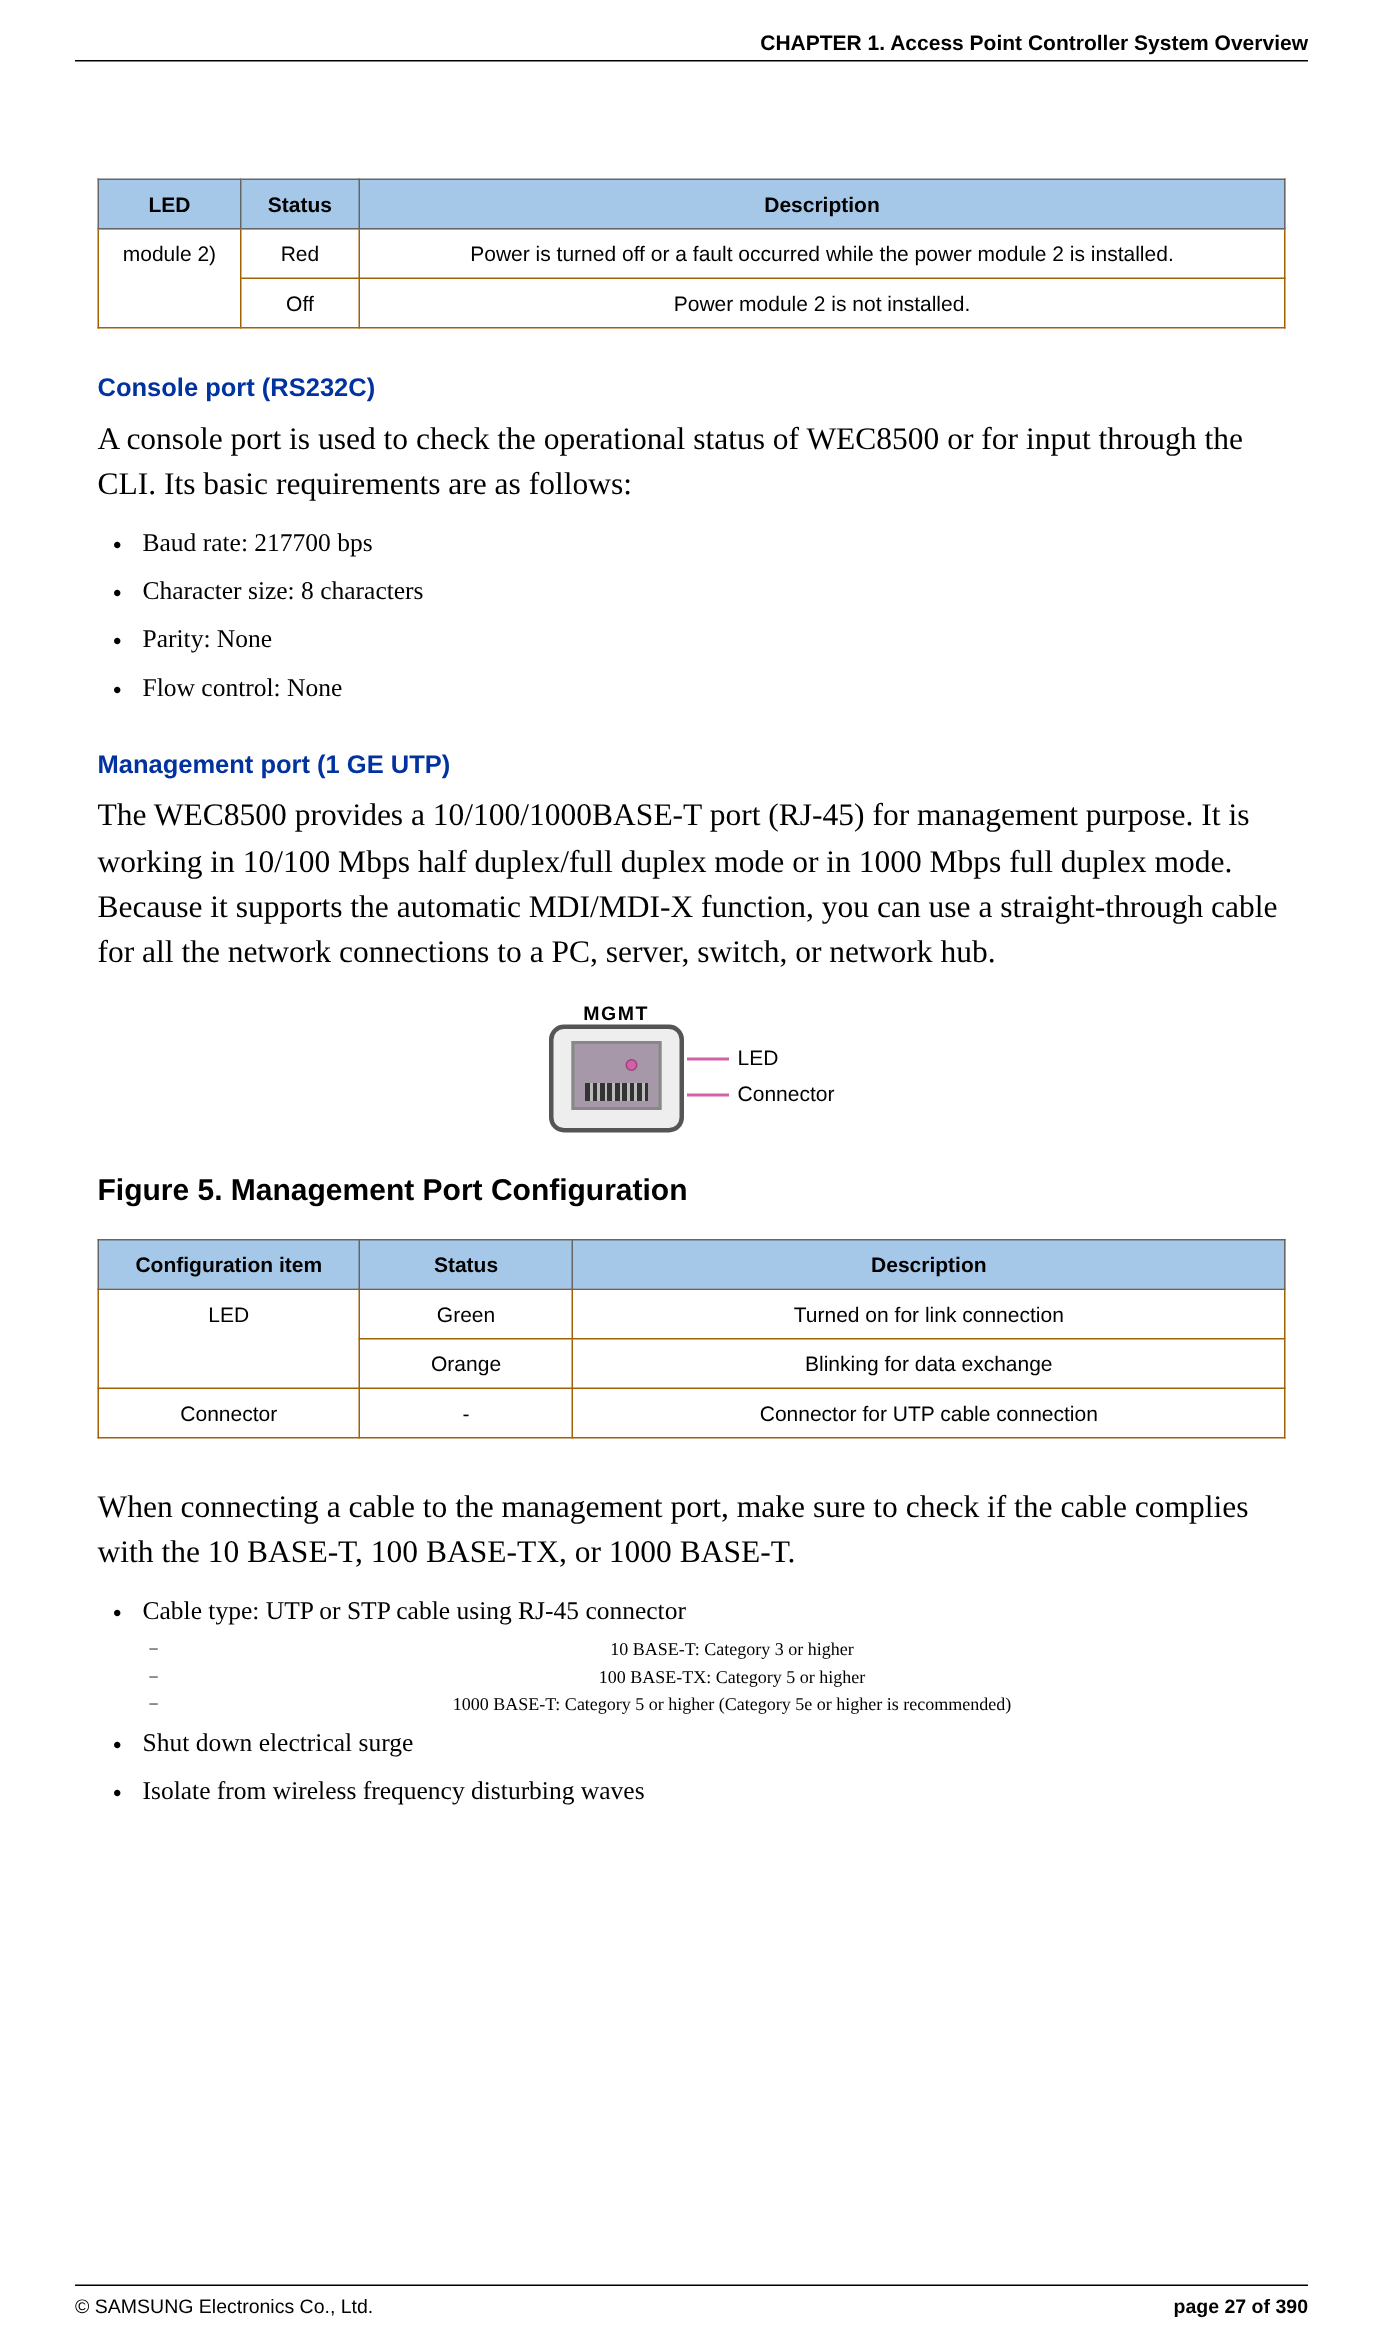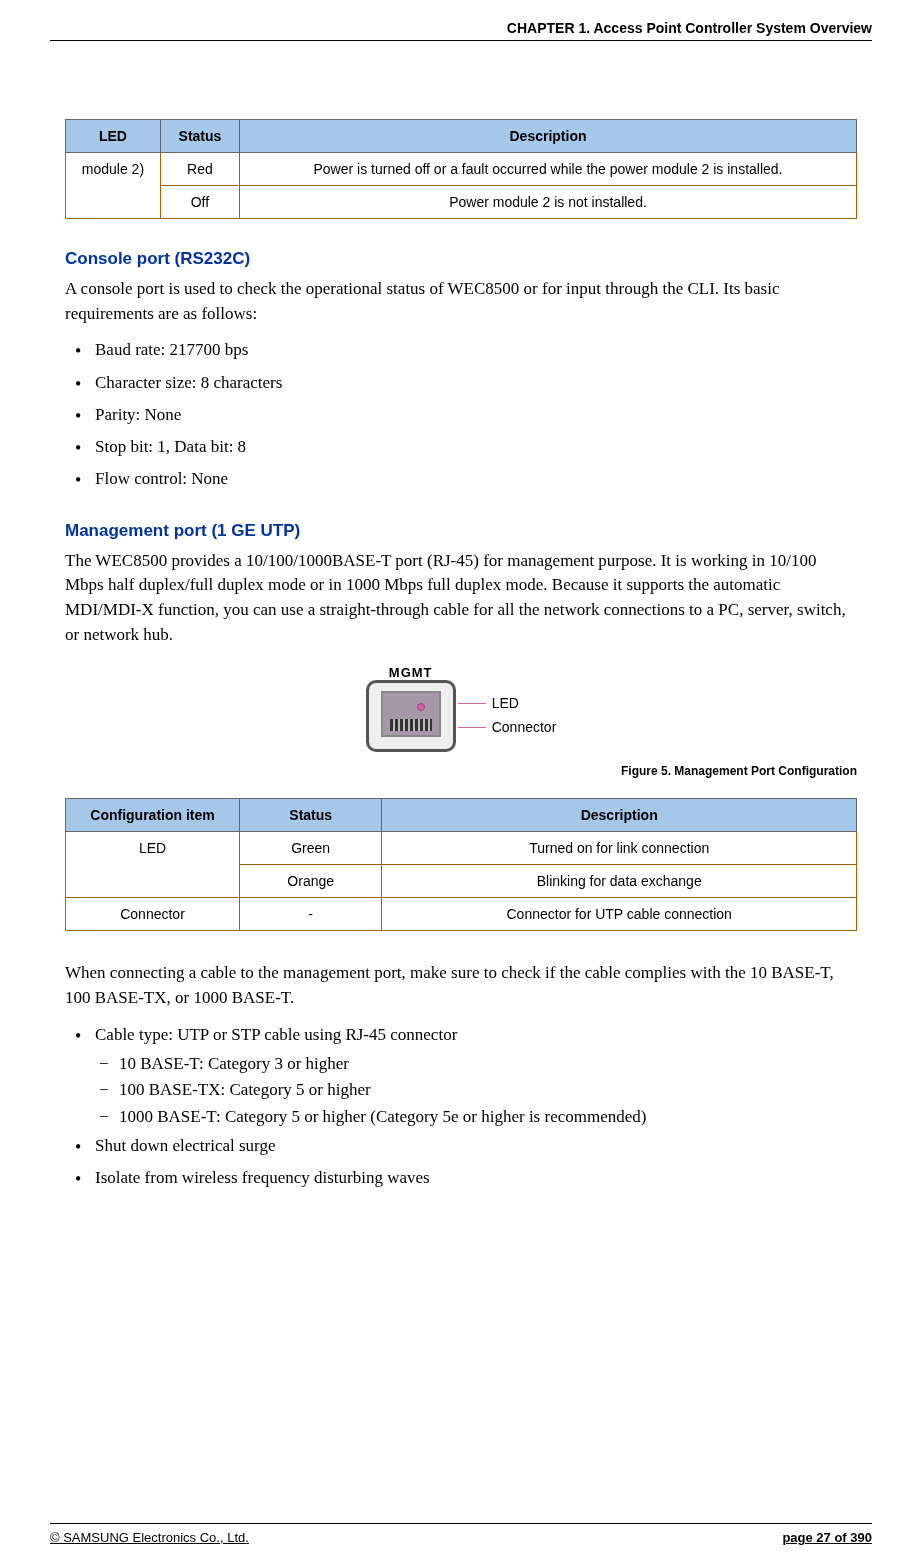--- a/index.html
+++ b/index.html
@@ -56,21 +56,21 @@
     .table2 th:nth-child(3) { width: 60%; }
     .table2 { margin-top: 20px; }
     h3 {
       font-family: Arial, sans-serif;
       color: #0033a0;
       font-size: 17px;
       font-weight: bold;
       margin-bottom: 8px;
     }
     p.body {
-      font-size: 17px;
+      font-size: 21px;
       line-height: 1.45;
       margin-bottom: 8px;
     }
     ul.bullets {
       list-style: none;
       padding-left: 30px;
       margin-bottom: 25px;
     }
     ul.bullets > li {
       font-size: 17px;
@@ -81,39 +81,40 @@
       content: "•";
       position: absolute;
       left: -20px;
       font-size: 18px;
     }
     ul.sublist {
       list-style: none;
       padding-left: 24px;
     }
     ul.sublist > li {
-      font-size: 17px;
+      font-size: 12px;
       line-height: 1.55;
       position: relative;
+      text-align: center;
     }
     ul.sublist > li::before {
       content: "−";
       position: absolute;
       left: -20px;
     }
     .figure-block {
       text-align: center;
       margin: 18px 0 8px 0;
     }
     .figure-caption {
       font-family: Arial, sans-serif;
       font-weight: bold;
-      font-size: 12px;
-      text-align: right;
-      margin-top: 12px;
+      font-size: 20px;
+      text-align: left;
+      margin-top: 28px;
     }
     .port-diagram {
       display: inline-flex;
       align-items: center;
       gap: 8px;
       vertical-align: middle;
     }
     .port-box {
       display: inline-block;
       text-align: center;
@@ -186,21 +187,20 @@
       position: absolute;
       bottom: 20px;
       left: 50px;
       right: 50px;
       border-top: 1.5px solid #000;
       padding-top: 6px;
       font-family: Arial, sans-serif;
       font-size: 13px;
       display: flex;
       justify-content: space-between;
-      text-decoration: underline;
     }
     .footer .pageno { font-weight: bold; }
   </style>
 </head>
 <body>
 
 <div class="page">
   <div class="header-right">CHAPTER 1. Access Point Controller System Overview</div>
 
   <div class="content">
@@ -225,21 +225,20 @@
         </tr>
       </tbody>
     </table>
 
     <h3>Console port (RS232C)</h3>
     <p class="body">A console port is used to check the operational status of WEC8500 or for input through the CLI. Its basic requirements are as follows:</p>
     <ul class="bullets">
       <li>Baud rate: 217700 bps</li>
       <li>Character size: 8 characters</li>
       <li>Parity: None</li>
-      <li>Stop bit: 1, Data bit: 8</li>
       <li>Flow control: None</li>
     </ul>
 
     <h3>Management port (1 GE UTP)</h3>
     <p class="body">The WEC8500 provides a 10/100/1000BASE-T port (RJ-45) for management purpose. It is working in 10/100 Mbps half duplex/full duplex mode or in 1000 Mbps full duplex mode. Because it supports the automatic MDI/MDI-X function, you can use a straight-through cable for all the network connections to a PC, server, switch, or network hub.</p>
 
     <div class="figure-block">
       <div class="port-diagram">
         <div class="port-box">
           <div class="mgmt-label">MGMT</div>

